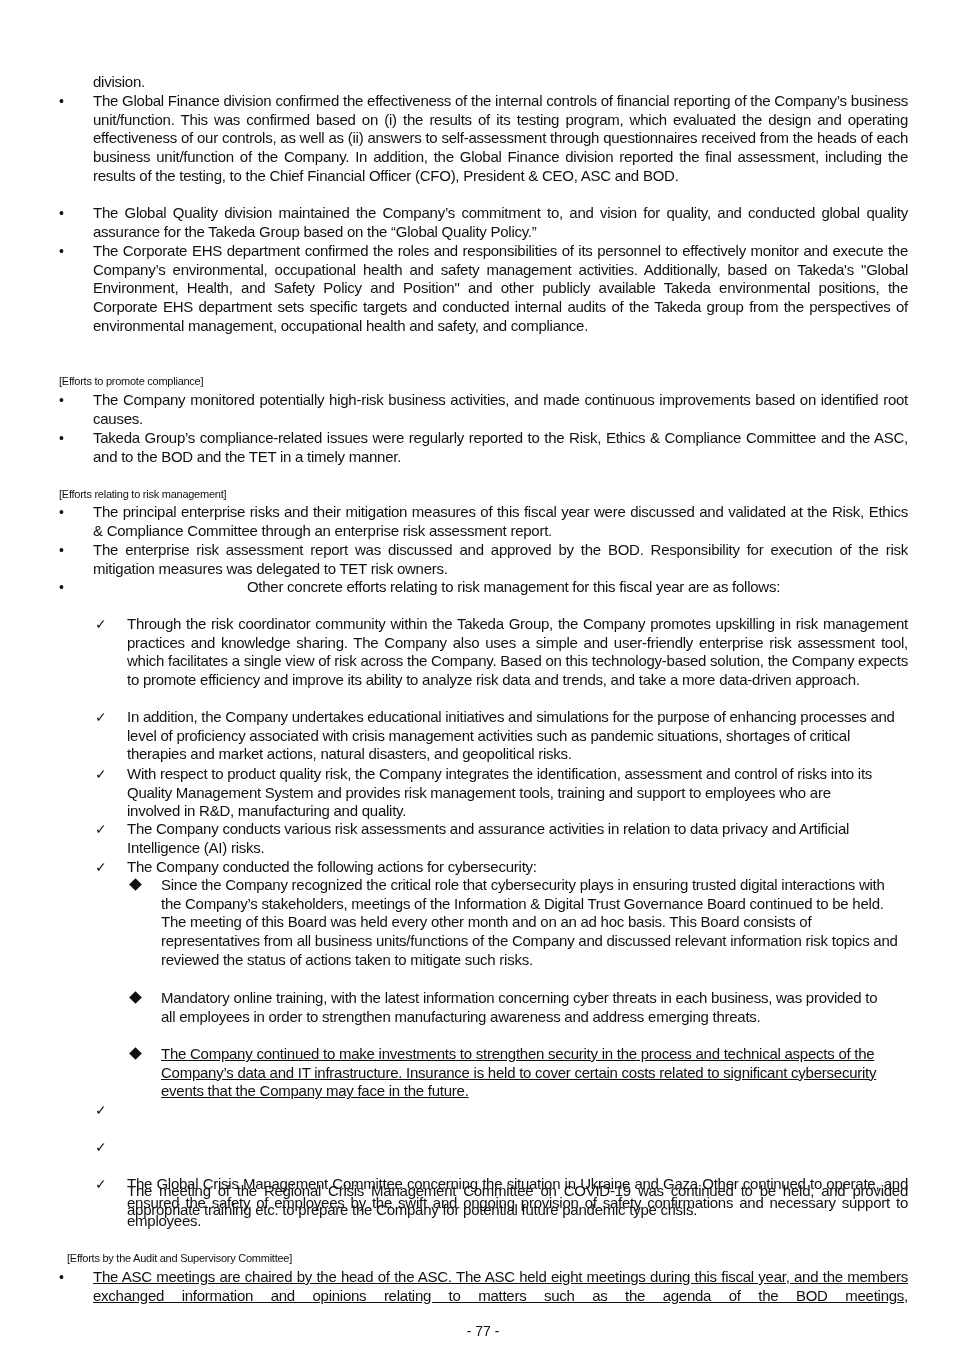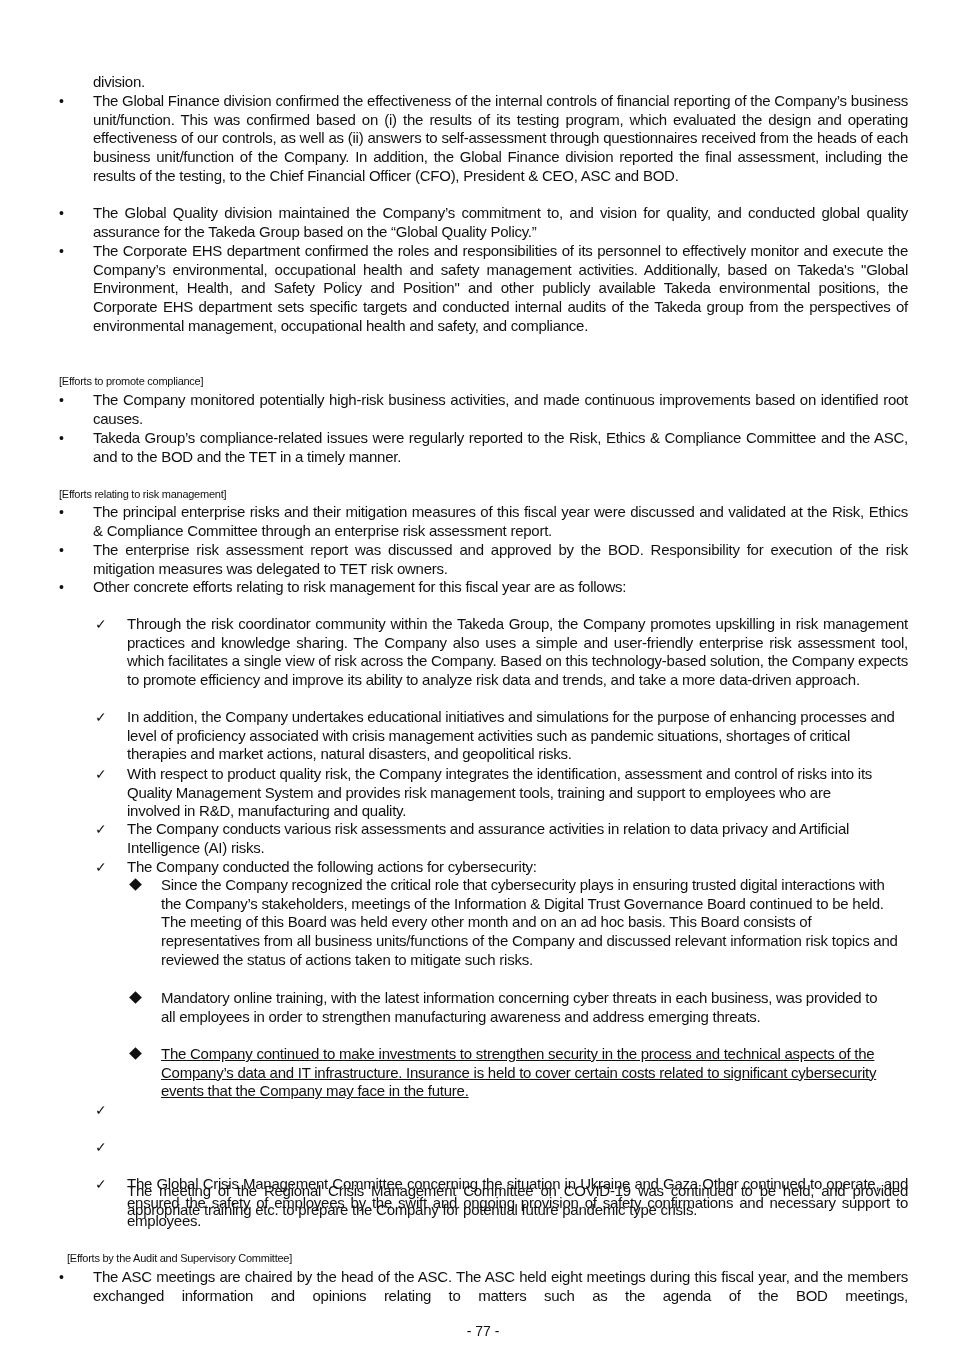--- a/index.html
+++ b/index.html
@@ -39,21 +39,21 @@
 
   <div class="heading" style="top:485px;">[Efforts relating to risk management]</div>
 
   <span class="marker" style="left:59px; top:503px;">•</span>
   <div class="block just" style="left:93px; top:503px; width:815px;">The principal enterprise risks and their mitigation measures of this fiscal year were discussed and validated at the Risk, Ethics &amp; Compliance Committee through an enterprise risk assessment report.</div>
 
   <span class="marker" style="left:59px; top:541px;">•</span>
   <div class="block just" style="left:93px; top:541px; width:815px;">The enterprise risk assessment report was discussed and approved by the BOD. Responsibility for execution of the risk mitigation measures was delegated to TET risk owners.</div>
 
   <span class="marker" style="left:59px; top:578px;">•</span>
-  <div class="block" style="left:93px; top:578px; width:815px;">Other concrete efforts relating to risk management for this fiscal year are as follows:</div>
+  <div class="block" style="left:106px; top:578px; width:815px;text-align:center;">Other concrete efforts relating to risk management for this fiscal year are as follows:</div>
 
   <span class="marker" style="left:95px; top:615px;">✓</span>
   <div class="block just" style="left:127px; top:615px; width:781px;">Through the risk coordinator community within the Takeda Group, the Company promotes upskilling in risk management practices and knowledge sharing. The Company also uses a simple and user-friendly enterprise risk assessment tool, which facilitates a single view of risk across the Company. Based on this technology-based solution, the Company expects to promote efficiency and improve its ability to analyze risk data and trends, and take a more data-driven approach.</div>
 
   <span class="marker" style="left:95px; top:708px;">✓</span>
   <div class="block" style="left:127px; top:708px; width:781px;">In addition, the Company undertakes educational initiatives and simulations for the purpose of enhancing processes and level of proficiency associated with crisis management activities such as pandemic situations, shortages of critical therapies and market actions, natural disasters, and geopolitical risks.</div>
 
   <span class="marker" style="left:95px; top:765px;">✓</span>
   <div class="block" style="left:127px; top:765px; width:760px;">With respect to product quality risk, the Company integrates the identification, assessment and control of risks into its Quality Management System and provides risk management tools, training and support to employees who are involved in R&amp;D, manufacturing and quality.</div>
 
@@ -76,16 +76,16 @@
 
   <span class="marker" style="left:95px; top:1138px;">✓</span>
   <div class="block just" style="left:127px; top:1182px; width:781px;">The meeting of the Regional Crisis Management Committee on COVID-19 was continued to be held, and provided appropriate training etc.  to prepare the Company for potential future pandemic type crisis.</div>
 
   <span class="marker" style="left:95px; top:1175px;">✓</span>
   <div class="block just" style="left:127px; top:1175px; width:781px;">The Global Crisis Management Committee concerning the situation in Ukraine and Gaza Other continued to operate, and ensured the safety of employees by  the swift and ongoing provision of safety confirmations and necessary support to employees.</div>
 
   <div class="heading" style="top:1249px;margin-left:8px;">[Efforts by the Audit and Supervisory Committee]</div>
 
   <span class="marker" style="left:59px; top:1268px;">•</span>
-  <div class="block just" style="left:93px; top:1268px; width:815px; height:38px; overflow:hidden; text-align-last:justify;">The ASC meetings are chaired by the head of the ASC. The ASC held eight meetings during this fiscal year, and the members exchanged information and opinions relating to matters such as the agenda of the BOD meetings,</div>
+  <div class="block just" style="left:93px; top:1268px; width:815px; height:38px; overflow:hidden; text-align-last:justify;text-decoration:underline;">The ASC meetings are chaired by the head of the ASC. The ASC held eight meetings during this fiscal year, and the members exchanged information and opinions relating to matters such as the agenda of the BOD meetings,</div>
 
   <div class="footer">- 77 -</div>
 </div>
 
 </body></html>

